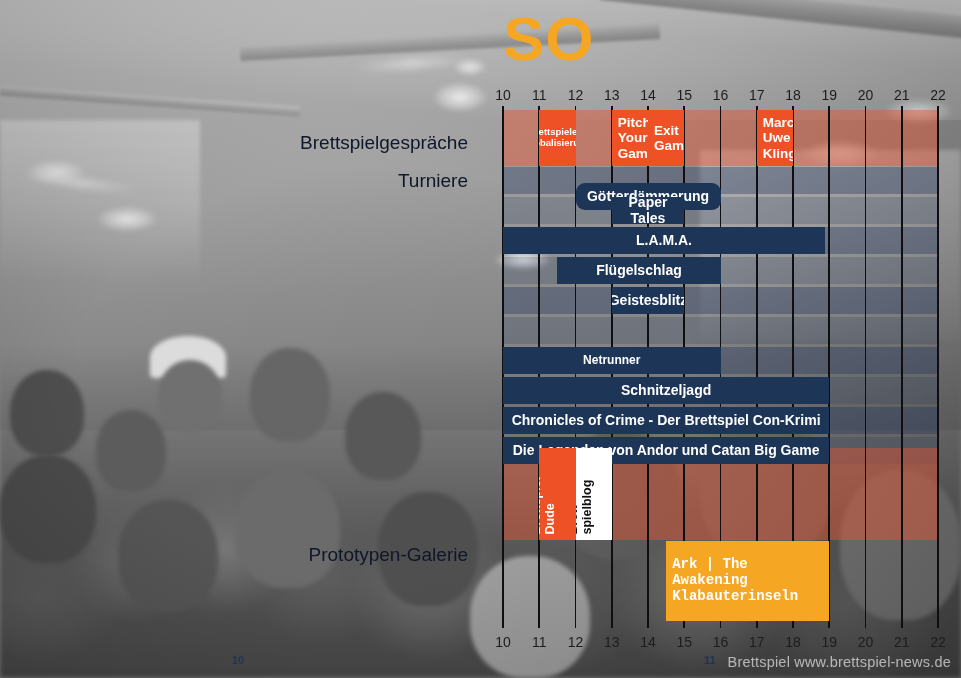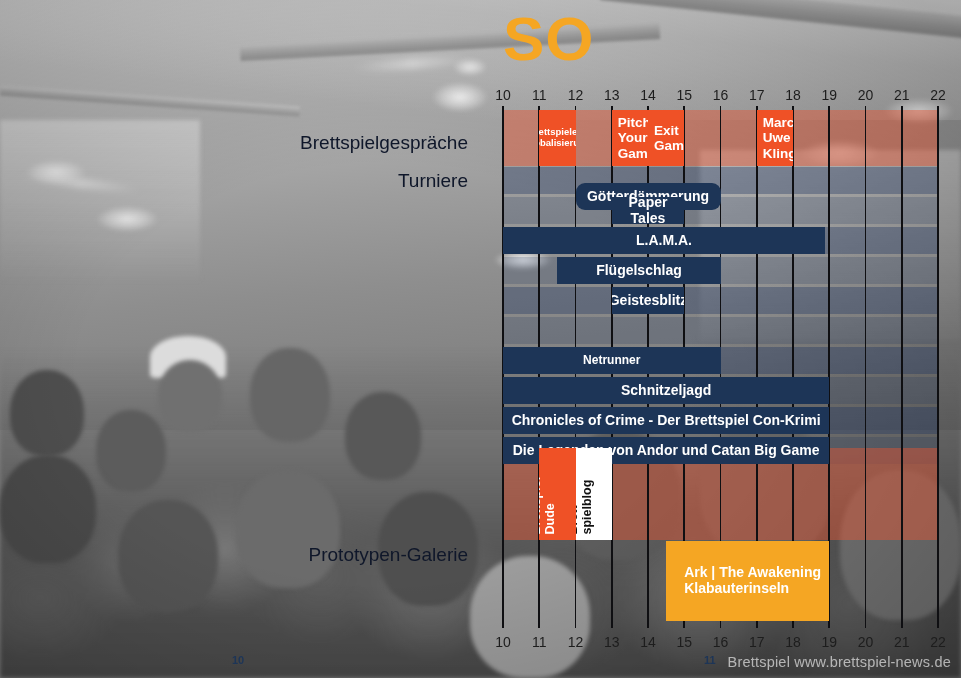--- a/index.html
+++ b/index.html
@@ -279,21 +279,21 @@
           <div>Dude</div>
         </div>
       </div>
       <div class="bar-vert" style="left:575.5px; top:448px; width:36.25px; height:92px; background:#ffffff;">
         <div class="vtxt" style="color:#111111;">
           <div>Brett-</div>
           <div>spielblog</div>
         </div>
       </div>
       <div class="bar left" style="left:666.125px; top:541px; width:163.125px; height:80px;background:#f5a623; color:#ffffff; font-size:14px; align-items:center;">
-        <span class="txt" style="padding-left:18px;">Ark | The Awakening Klabauterinseln</span>
+        <span class="txt" style="padding-left:6px;font-family:Liberation Mono, monospace;">Ark | The Awakening Klabauterinseln</span>
       </div>
     </div>
 
   <div class="pagenum" id="pg-left">10</div>
   <div class="pagenum" id="pg-right">11</div>
 
   <div id="copyright">Brettspiel www.brettspiel-news.de</div>
 </div>
 
 </body></html>

